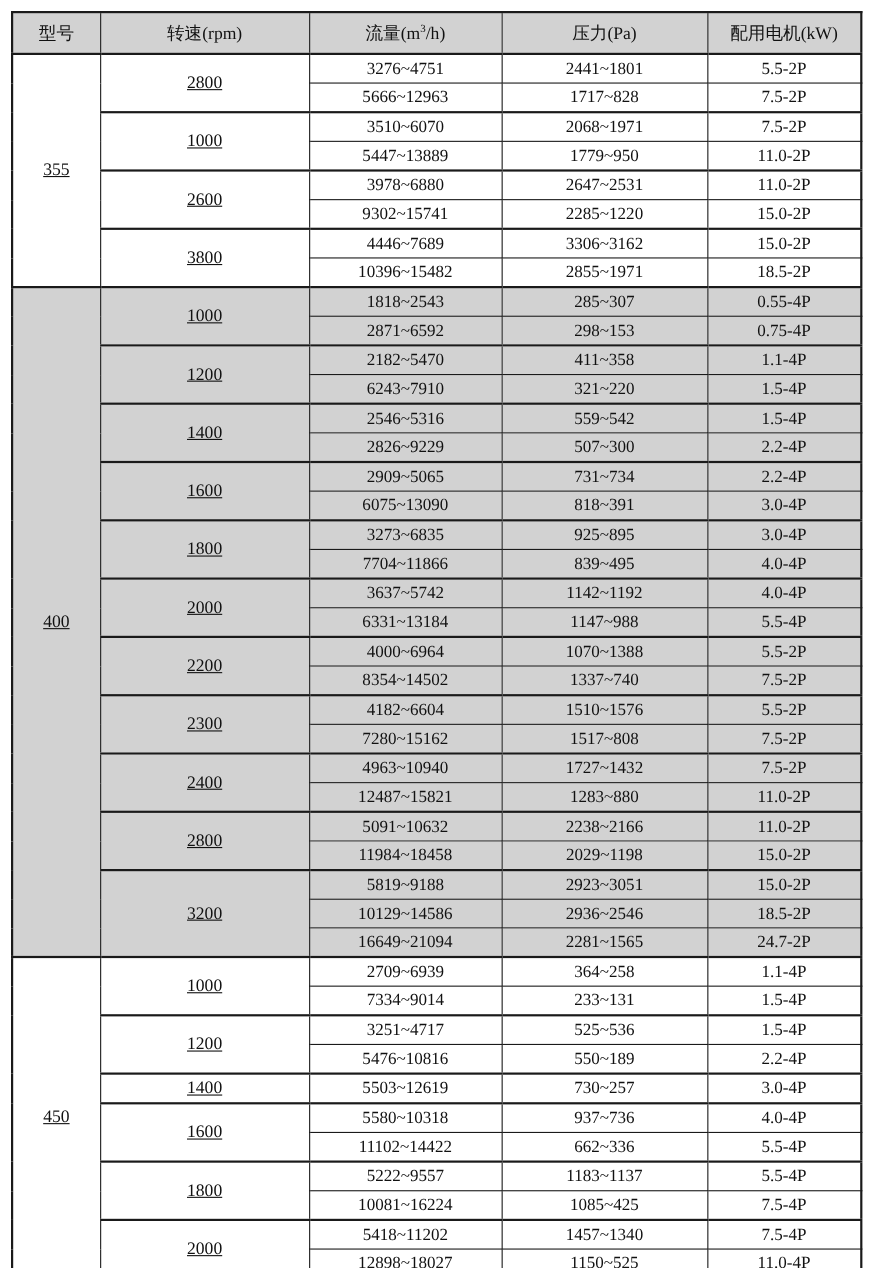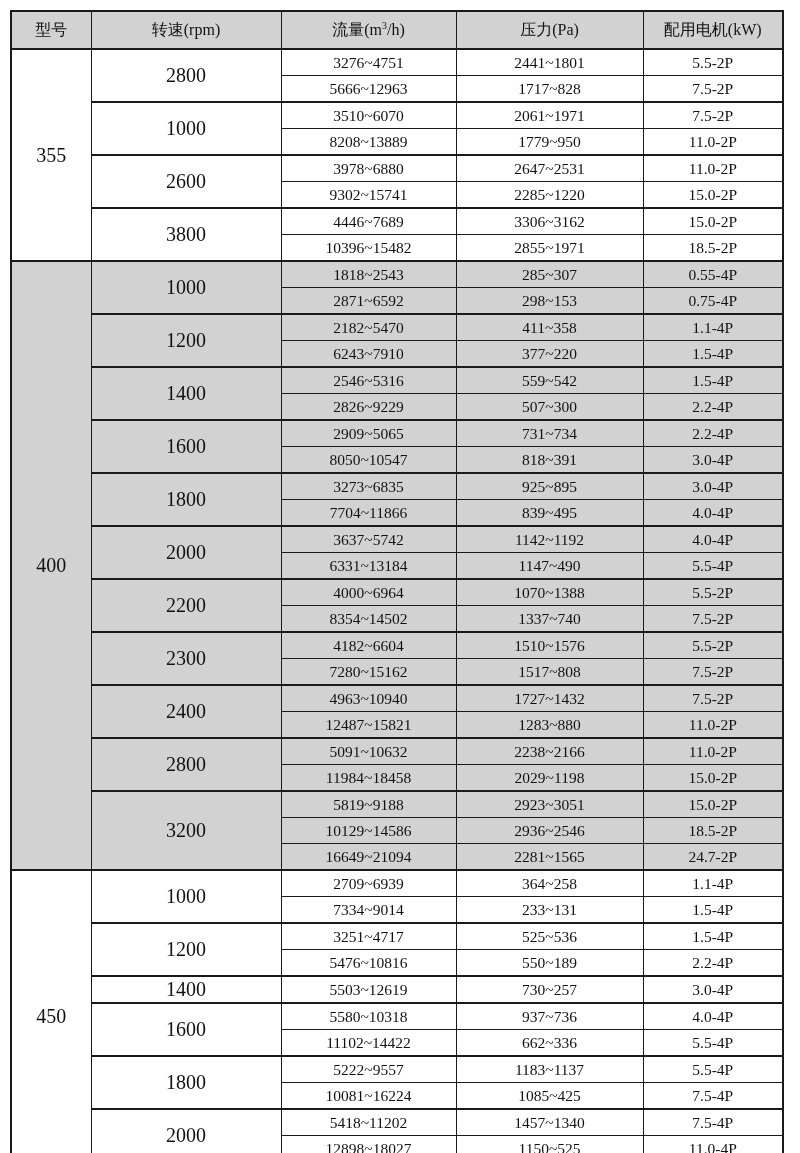--- a/index.html
+++ b/index.html
@@ -58,21 +58,22 @@
   }
   
   tr.group-start td {
     border-top-width: 2px;
   }
   
   tr.section-start td {
     border-top-width: 2px;
   }
   td.model-cell, td.speed-cell {
-    font-size: 20px;
+    font-size: 16px;
+    text-decoration: underline;
   }
 </style>
 </head>
 <body>
 
 <div class="page">
   <table class="spec">
     <colgroup>
       <col class="c-model">
       <col class="c-speed">
@@ -98,25 +99,25 @@
           <td>5.5-2P</td>
         </tr>
         <tr>
           <td>5666~12963</td>
           <td>1717~828</td>
           <td>7.5-2P</td>
         </tr>
         <tr class="group-start">
           <td class="speed-cell" rowspan="2">1000</td>
           <td>3510~6070</td>
-          <td>2061~1971</td>
-          <td>7.5-2P</td>
-        </tr>
-        <tr>
-          <td>8208~13889</td>
+          <td>2068~1971</td>
+          <td>7.5-2P</td>
+        </tr>
+        <tr>
+          <td>5447~13889</td>
           <td>1779~950</td>
           <td>11.0-2P</td>
         </tr>
         <tr class="group-start">
           <td class="speed-cell" rowspan="2">2600</td>
           <td>3978~6880</td>
           <td>2647~2531</td>
           <td>11.0-2P</td>
         </tr>
         <tr>
@@ -148,42 +149,42 @@
           <td>0.75-4P</td>
         </tr>
         <tr class="shaded group-start">
           <td class="speed-cell" rowspan="2">1200</td>
           <td>2182~5470</td>
           <td>411~358</td>
           <td>1.1-4P</td>
         </tr>
         <tr class="shaded">
           <td>6243~7910</td>
-          <td>377~220</td>
+          <td>321~220</td>
           <td>1.5-4P</td>
         </tr>
         <tr class="shaded group-start">
           <td class="speed-cell" rowspan="2">1400</td>
           <td>2546~5316</td>
           <td>559~542</td>
           <td>1.5-4P</td>
         </tr>
         <tr class="shaded">
           <td>2826~9229</td>
           <td>507~300</td>
           <td>2.2-4P</td>
         </tr>
         <tr class="shaded group-start">
           <td class="speed-cell" rowspan="2">1600</td>
           <td>2909~5065</td>
           <td>731~734</td>
           <td>2.2-4P</td>
         </tr>
         <tr class="shaded">
-          <td>8050~10547</td>
+          <td>6075~13090</td>
           <td>818~391</td>
           <td>3.0-4P</td>
         </tr>
         <tr class="shaded group-start">
           <td class="speed-cell" rowspan="2">1800</td>
           <td>3273~6835</td>
           <td>925~895</td>
           <td>3.0-4P</td>
         </tr>
         <tr class="shaded">
@@ -192,21 +193,21 @@
           <td>4.0-4P</td>
         </tr>
         <tr class="shaded group-start">
           <td class="speed-cell" rowspan="2">2000</td>
           <td>3637~5742</td>
           <td>1142~1192</td>
           <td>4.0-4P</td>
         </tr>
         <tr class="shaded">
           <td>6331~13184</td>
-          <td>1147~490</td>
+          <td>1147~988</td>
           <td>5.5-4P</td>
         </tr>
         <tr class="shaded group-start">
           <td class="speed-cell" rowspan="2">2200</td>
           <td>4000~6964</td>
           <td>1070~1388</td>
           <td>5.5-2P</td>
         </tr>
         <tr class="shaded">
           <td>8354~14502</td>

